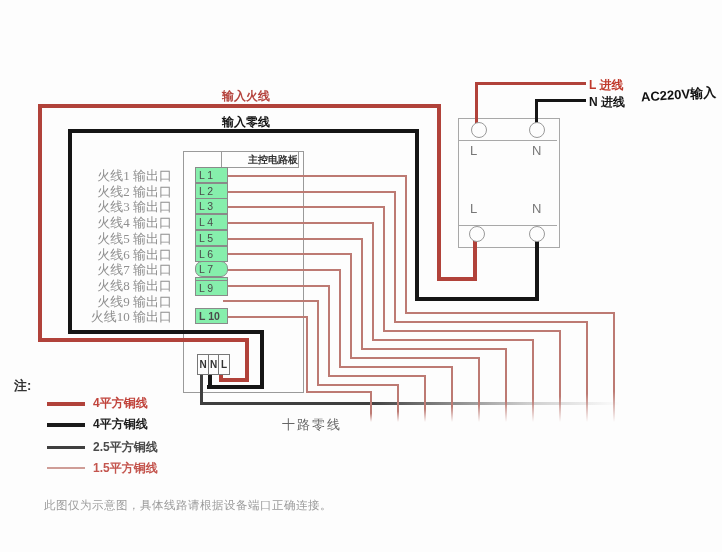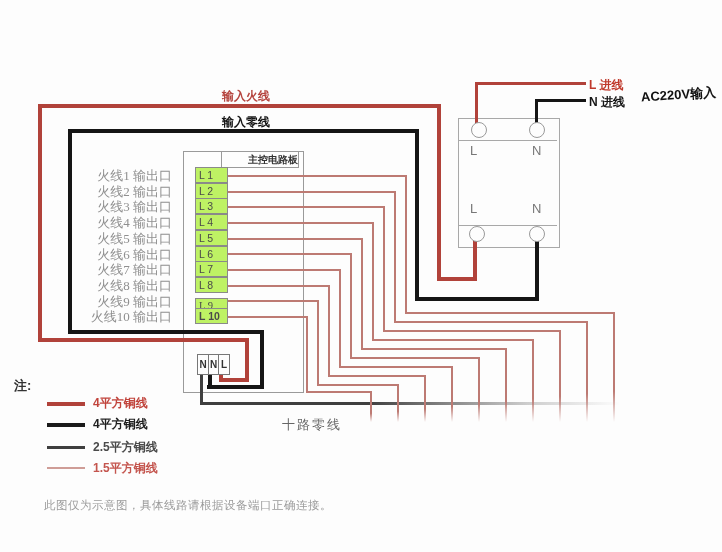--- a/index.html
+++ b/index.html
@@ -15,21 +15,21 @@
   .lbl{white-space:nowrap;}
   .board-outline{left:183px;top:151px;width:119px;height:240px;border:1.5px solid #9a9a9a;}
   .board-title-box{left:221px;top:151px;width:76px;height:15px;border:1px solid #9a9a9a;background:#fdfdfd;
     font-size:10px;font-weight:bold;color:#333;text-align:right;line-height:15px;}
   .breaker-box{left:458px;top:118px;width:100px;height:128px;border:1.5px solid #a8a8a8;background:#fdfdfd;}
   .breaker-divider{background:#a8a8a8;height:1px;}
   .circle{width:16px;height:16px;border-radius:50%;border:1.5px solid #9a9a9a;background:#fdfdfd;box-sizing:border-box;}
   .breaker-ln{font-size:13px;color:#777;}
   .breaker-name{left:462px;top:169px;width:92px;text-align:center;font-size:15px;font-weight:bold;color:#2b2b2b;letter-spacing:1px;}
   .io-label{width:100px;text-align:right;font-size:13px;color:#8f8f8f;line-height:15px;font-family:Liberation Serif, serif;}
-  .term-box{left:195px;width:28px;height:14px;border:1px solid #8a8a8a;background:#bef264;
+  .term-box{left:195px;width:28px;height:14px;border:1px solid #8a8a8a;background:#86efac;
     font-size:10.5px;color:#4a4a4a;line-height:14px;padding-left:3px;}
   .nnl-box{top:354px;width:10px;height:19px;border:1px solid #777;background:#fdfdfd;
     font-size:10px;font-weight:bold;color:#333;text-align:center;line-height:19px;}
   .red-bold-lbl{font-size:12px;font-weight:bold;}
   .blk-bold-lbl{font-size:12px;font-weight:bold;color:#161616;}
   .ac-lbl{left:641px;top:86px;font-size:13px;font-weight:bold;color:#111;transform:rotate(-4deg);}
   .ten-neutral-lbl{left:282px;top:416px;font-size:13px;color:#666;letter-spacing:2px;}
   .legend-head{left:14px;top:377px;font-size:13px;font-weight:bold;color:#333;}
   .legend-label{font-size:12px;font-weight:bold;}
   .footnote{left:44px;top:498px;font-size:11.5px;color:#9b9b9b;letter-spacing:0.5px;}
@@ -137,25 +137,25 @@
     <div class="abs term-box" style="top: 182.7px;">L 2</div>
     <div class="abs io-label lbl" style="left: 72px; top: 183.7px;">火线2 输出口</div>
     <div class="abs term-box" style="top: 198.4px;">L 3</div>
     <div class="abs io-label lbl" style="left: 72px; top: 199.4px;">火线3 输出口</div>
     <div class="abs term-box" style="top: 214.1px;">L 4</div>
     <div class="abs io-label lbl" style="left: 72px; top: 215.1px;">火线4 输出口</div>
     <div class="abs term-box" style="top: 229.8px;">L 5</div>
     <div class="abs io-label lbl" style="left: 72px; top: 230.8px;">火线5 输出口</div>
     <div class="abs term-box" style="top: 245.5px;">L 6</div>
     <div class="abs io-label lbl" style="left: 72px; top: 246.5px;">火线6 输出口</div>
-    <div class="abs term-box" style="top: 261.2px;">L 7</div>
+    <div class="abs term-box" style="top: 261.2px; border-radius: 7px;">L 7</div>
     <div class="abs io-label lbl" style="left: 72px; top: 262.2px;">火线7 输出口</div>
     <div class="abs term-box" style="top: 276.9px;">L 8</div>
     <div class="abs io-label lbl" style="left: 72px; top: 277.9px;">火线8 输出口</div>
-    <div class="abs term-box" style="top: 298px; font-family: Liberation Serif, serif;">L 9</div>
+    <div class="abs term-box" style="top: 280px;">L 9</div>
     <div class="abs io-label lbl" style="left: 72px; top: 293.6px;">火线9 输出口</div>
     <div class="abs term-box" style="top: 308.3px; font-weight: bold;">L 10</div>
     <div class="abs io-label lbl" style="left: 72px; top: 309.3px;">火线10 输出口</div>
     <div class="abs nnl-box" style="left: 197px;">N</div>
     <div class="abs nnl-box" style="left: 207.5px;">N</div>
     <div class="abs nnl-box" style="left: 218px;">L</div>
     <div class="abs" style="left: 47px; top: 402px; width: 38px; height: 4px; background: rgb(177, 66, 58);"></div>
     <div class="abs legend-label lbl" style="left: 93px; top: 395px; color: rgb(193, 68, 60);">4平方铜线</div>
     <div class="abs" style="left: 47px; top: 423px; width: 38px; height: 4px; background: rgb(26, 26, 26);"></div>
     <div class="abs legend-label lbl" style="left: 93px; top: 416px; color: rgb(30, 30, 30);">4平方铜线</div>

